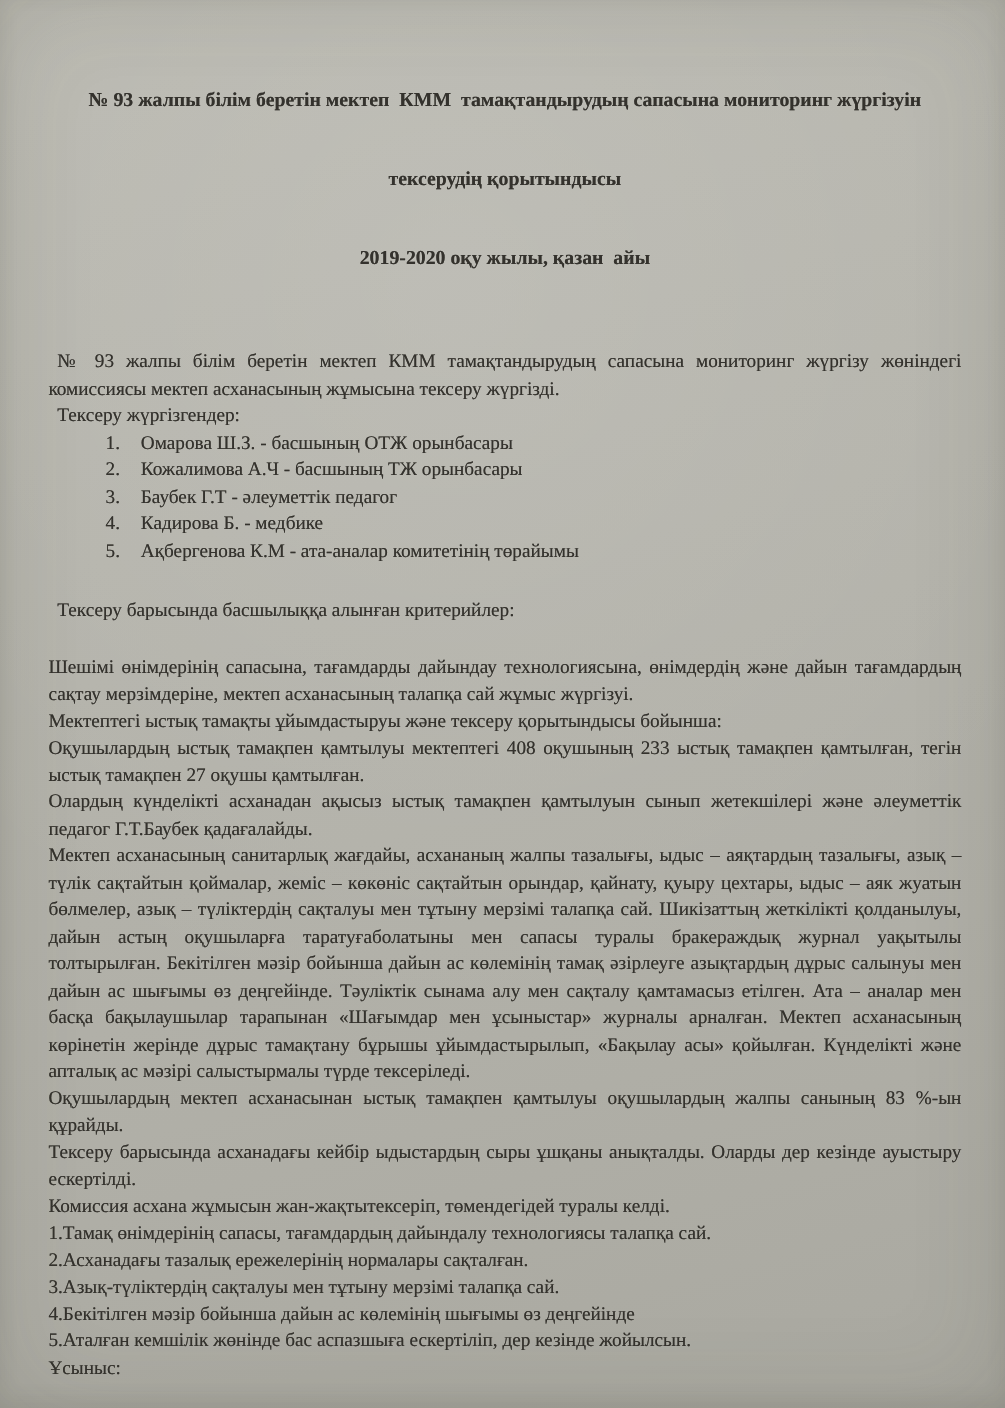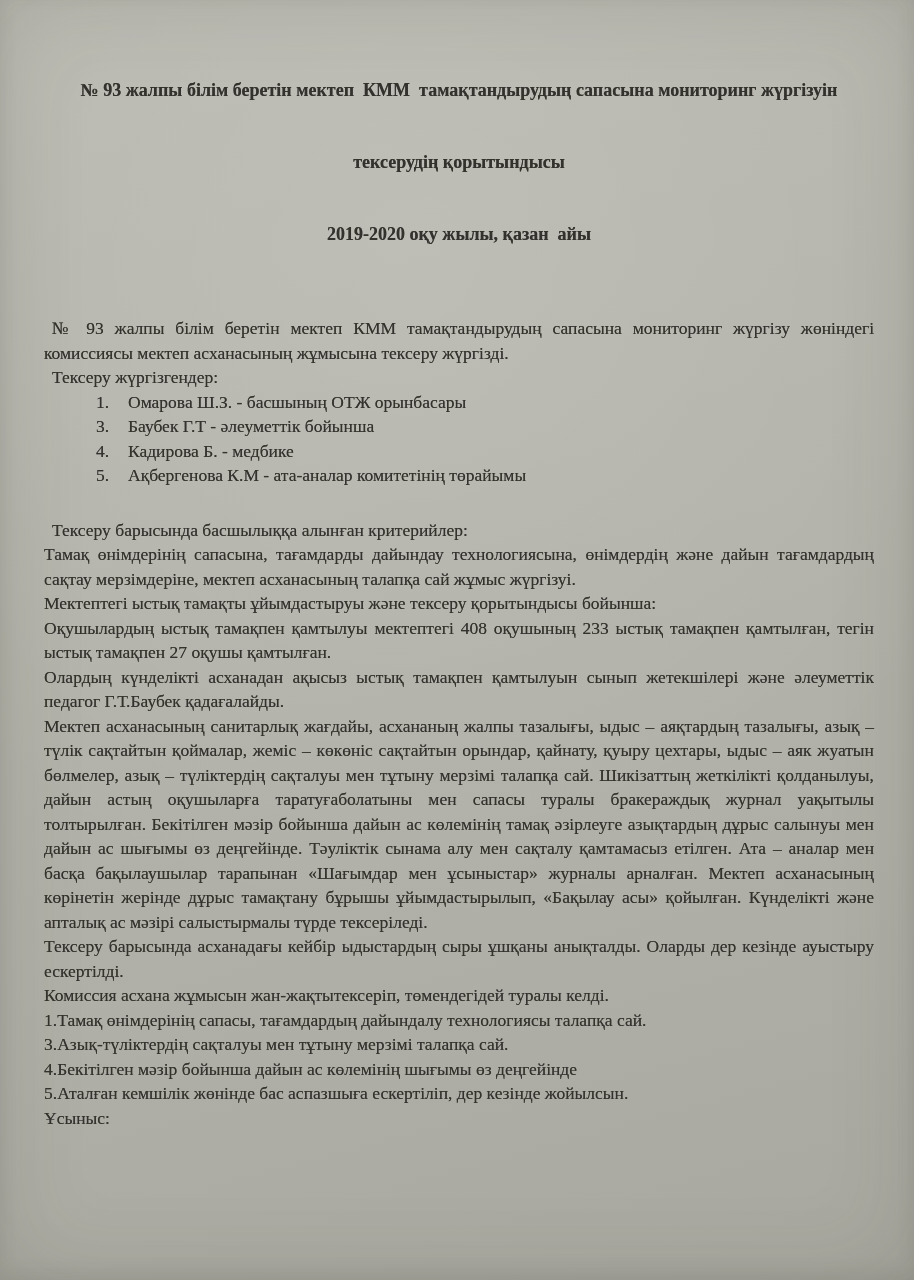--- a/index.html
+++ b/index.html
@@ -31,21 +31,21 @@
   .title{
     text-align:center;font-weight:bold;font-size:18px;line-height:24px;
     margin:4px 0 22px 0;white-space:pre-wrap;
   }
   p{margin:0;}
   .just{text-align:justify;}
   .indent1{text-indent:8px;}
   .inspectors{margin:0 0 0 0;}
   .insp-row{padding-left:52px;}
   .insp-num{display:inline-block;width:32px;}
-  .criteria{margin-top:30px;}
+  .criteria{margin-top:30px;margin-bottom:27px;}
   .bodyblock p{text-align:justify;}
 </style>
 </head>
 <body>
 
 <div class="page">
   <div class="content">
 
     <div class="title">
       <div>№ 93 жалпы білім беретін мектеп  КММ  тамақтандырудың сапасына мониторинг жүргізуін</div>
@@ -54,41 +54,46 @@
     </div>
 
     <p class="just indent1">№ 93 жалпы білім беретін мектеп  КММ  тамақтандырудың сапасына мониторинг жүргізу жөніндегі комиссиясы мектеп асханасының жұмысына тексеру жүргізді.</p>
     <p class="indent1">Тексеру жүргізгендер:</p>
 
     <div class="inspectors">
       <div class="insp-row">
         <span class="insp-num">1.</span><span>Омарова Ш.З. -  басшының ОТЖ орынбасары</span>
       </div>
       <div class="insp-row">
-        <span class="insp-num">3.</span><span>Баубек Г.Т - әлеуметтік бойынша</span>
+        <span class="insp-num">2.</span><span>Кожалимова А.Ч - басшының ТЖ орынбасары</span>
+      </div>
+      <div class="insp-row">
+        <span class="insp-num">3.</span><span>Баубек Г.Т - әлеуметтік педагог</span>
       </div>
       <div class="insp-row">
         <span class="insp-num">4.</span><span>Кадирова Б. - медбике</span>
       </div>
       <div class="insp-row">
         <span class="insp-num">5.</span><span>Ақбергенова К.М - ата-аналар комитетінің төрайымы</span>
       </div>
     </div>
 
     <p class="criteria indent1">Тексеру барысында басшылыққа алынған критерийлер:</p>
 
     <div class="bodyblock">
-      <p>Тамақ өнімдерінің сапасына, тағамдарды дайындау технологиясына, өнімдердің және дайын тағамдардың сақтау мерзімдеріне, мектеп асханасының талапқа сай жұмыс жүргізуі.</p>
+      <p>Шешімі өнімдерінің сапасына, тағамдарды дайындау технологиясына, өнімдердің және дайын тағамдардың сақтау мерзімдеріне, мектеп асханасының талапқа сай жұмыс жүргізуі.</p>
       <p>Мектептегі ыстық тамақты ұйымдастыруы және тексеру қорытындысы бойынша:</p>
       <p>Оқушылардың ыстық тамақпен қамтылуы мектептегі 408 оқушының 233 ыстық тамақпен қамтылған, тегін ыстық тамақпен 27 оқушы қамтылған.</p>
       <p>Олардың күнделікті асханадан ақысыз ыстық тамақпен қамтылуын сынып жетекшілері және әлеуметтік педагог Г.Т.Баубек қадағалайды.</p>
       <p>Мектеп асханасының санитарлық жағдайы, асхананың жалпы тазалығы, ыдыс – аяқтардың тазалығы, азық –түлік сақтайтын қоймалар, жеміс – көкөніс сақтайтын орындар, қайнату, қуыру цехтары, ыдыс – аяк жуатын бөлмелер, азық – түліктердің сақталуы мен тұтыну мерзімі талапқа сай. Шикізаттың жеткілікті қолданылуы, дайын астың оқушыларға таратуғаболатыны мен сапасы туралы бракераждық журнал уақытылы толтырылған. Бекітілген мәзір бойынша дайын ас көлемінің тамақ әзірлеуге азықтардың дұрыс салынуы мен дайын ас шығымы өз деңгейінде. Тәуліктік сынама алу мен сақталу қамтамасыз етілген. Ата – аналар мен басқа бақылаушылар тарапынан «Шағымдар мен ұсыныстар» журналы арналған. Мектеп асханасының көрінетін жерінде дұрыс тамақтану бұрышы ұйымдастырылып, «Бақылау асы» қойылған. Күнделікті және апталық ас мәзірі салыстырмалы түрде тексеріледі.</p>
+      <p>Оқушылардың мектеп асханасынан ыстық тамақпен қамтылуы оқушылардың жалпы санының 83 %-ын құрайды.</p>
       <p>Тексеру барысында асханадағы кейбір ыдыстардың сыры ұшқаны анықталды. Оларды дер кезінде ауыстыру ескертілді.</p>
       <p>Комиссия асхана жұмысын жан-жақтытексеріп, төмендегідей туралы келді.</p>
       <p>1.Тамақ өнімдерінің сапасы, тағамдардың дайындалу технологиясы талапқа сай.</p>
+      <p>2.Асханадағы тазалық ережелерінің нормалары сақталған.</p>
       <p>3.Азық-түліктердің сақталуы мен тұтыну мерзімі талапқа сай.</p>
       <p>4.Бекітілген мәзір бойынша дайын ас көлемінің шығымы өз деңгейінде</p>
       <p>5.Аталған кемшілік жөнінде бас аспазшыға ескертіліп, дер кезінде жойылсын.</p>
       <p>Ұсыныс:</p>
 
     </div>
 
   </div>
 </div>
 

